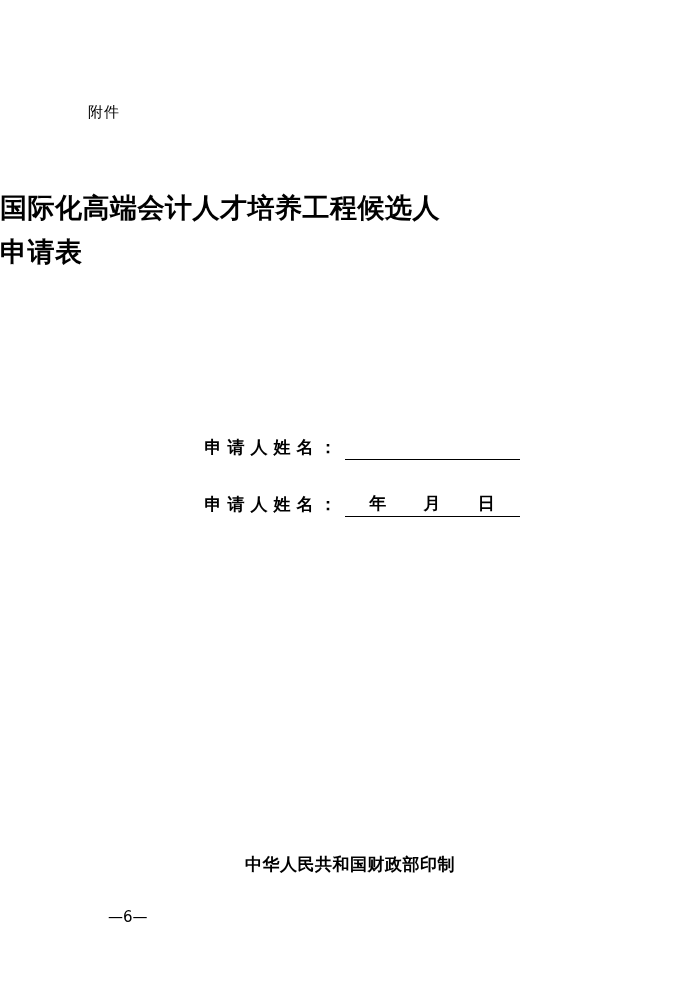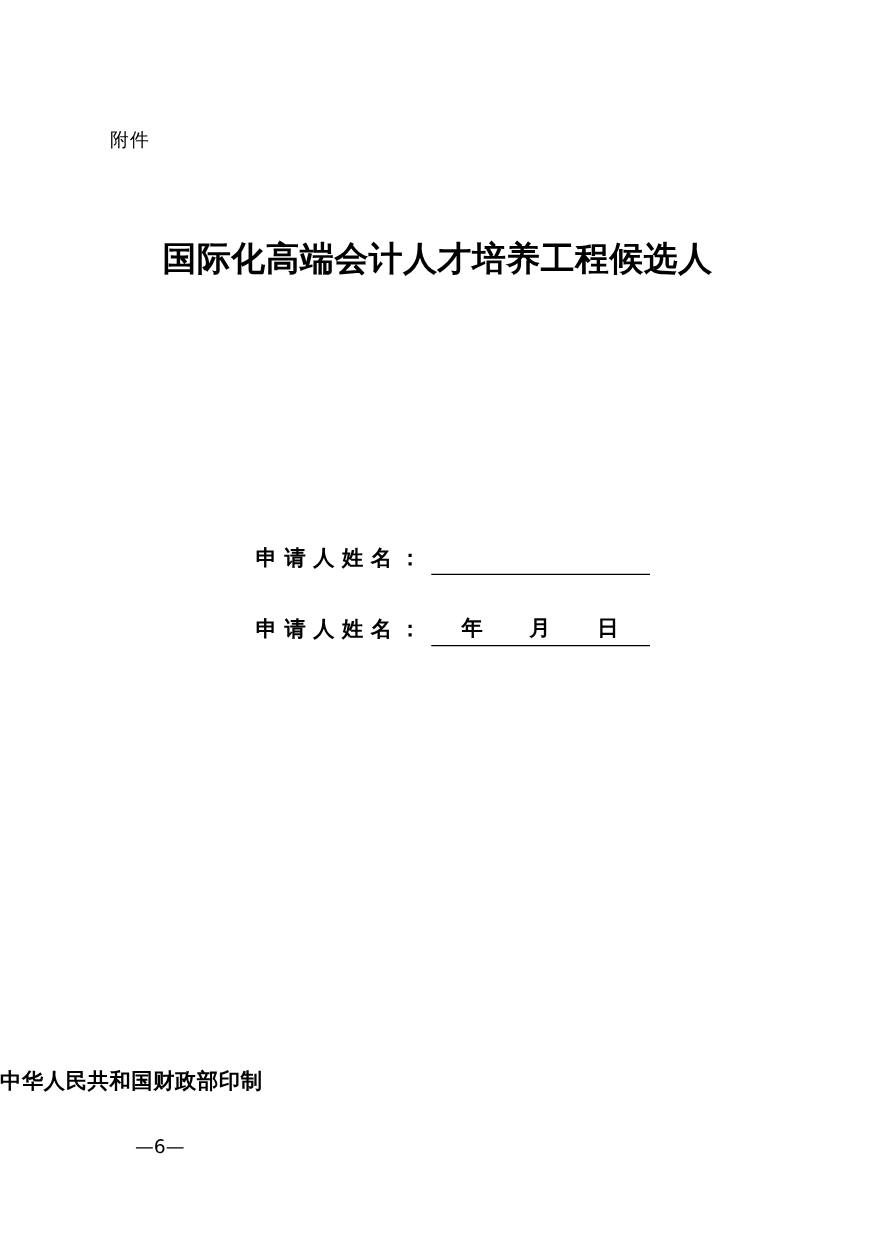--- a/index.html
+++ b/index.html
@@ -32,21 +32,21 @@
     font-weight: normal;
     letter-spacing: 1px;
     color: #000;
   }
 
   .doc-title {
     position: absolute;
     left: 0;
     right: 0;
     top: 186px;
-    text-align: center;
+    text-align: left;
     font-size: 27px;
     font-weight: bold;
     line-height: 44px;
     font-family: "DejaVu Sans", "Liberation Sans", sans-serif;
     letter-spacing: 0.5px;
   }
   .doc-title .line2 {
     display: block;
   }
 
@@ -98,20 +98,21 @@
     line-height: 22px;
     padding: 0 6px;
     box-sizing: border-box;
   }
 
   .footer-org {
     position: absolute;
     left: 0;
     right: 0;
     top: 853px;
+    text-align: center;
     font-size: 17px;
     font-weight: bold;
     font-family: "DejaVu Sans", "Liberation Sans", sans-serif;
     letter-spacing: 0.5px;
   }
 
   .page-number {
     position: absolute;
     left: 108px;
     top: 908px;
@@ -122,20 +123,21 @@
 </style>
 </head>
 <body>
 
 <div class="page">
 
   <div class="attachment-label">附件</div>
 
   <div class="doc-title">
     <span class="line1">国际化高端会计人才培养工程候选人</span>
+    <span class="line2">申请表</span>
   </div>
 
   <div class="fields">
 
     <div class="field-row">
       <div class="field-label">申请人姓名：</div>
       <div class="field-underline"></div>
     </div>
 
 

